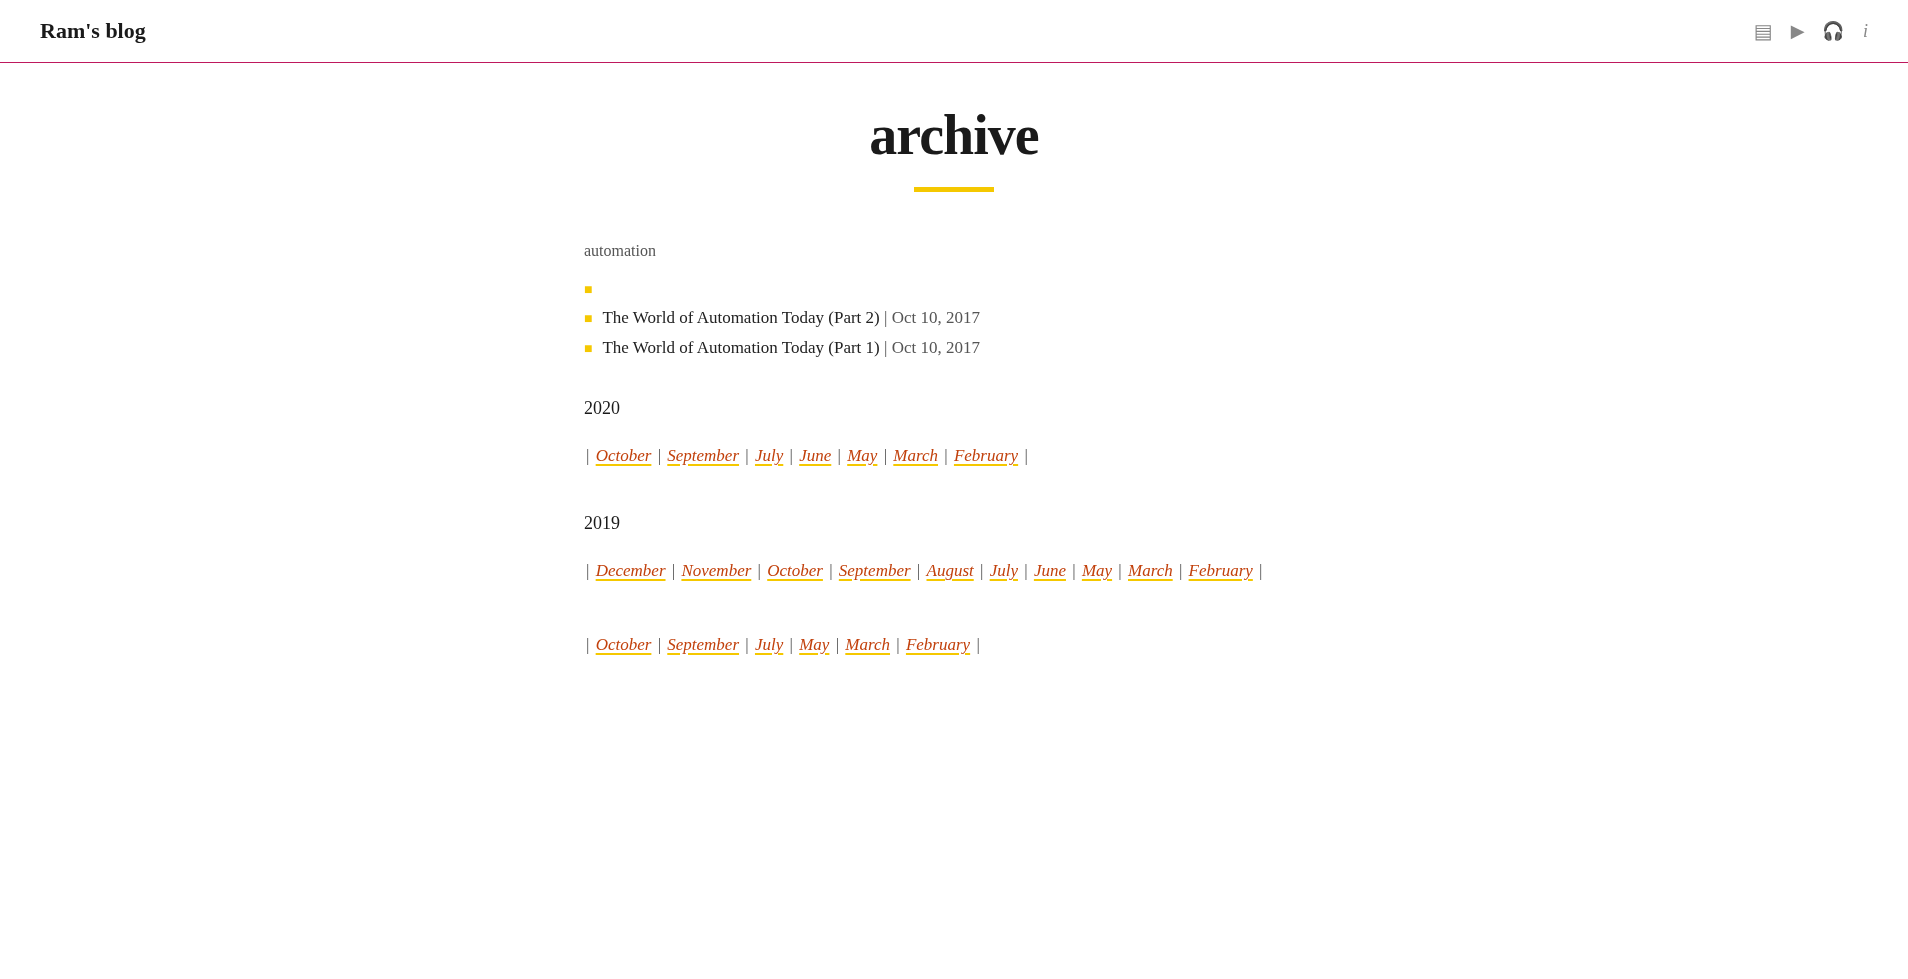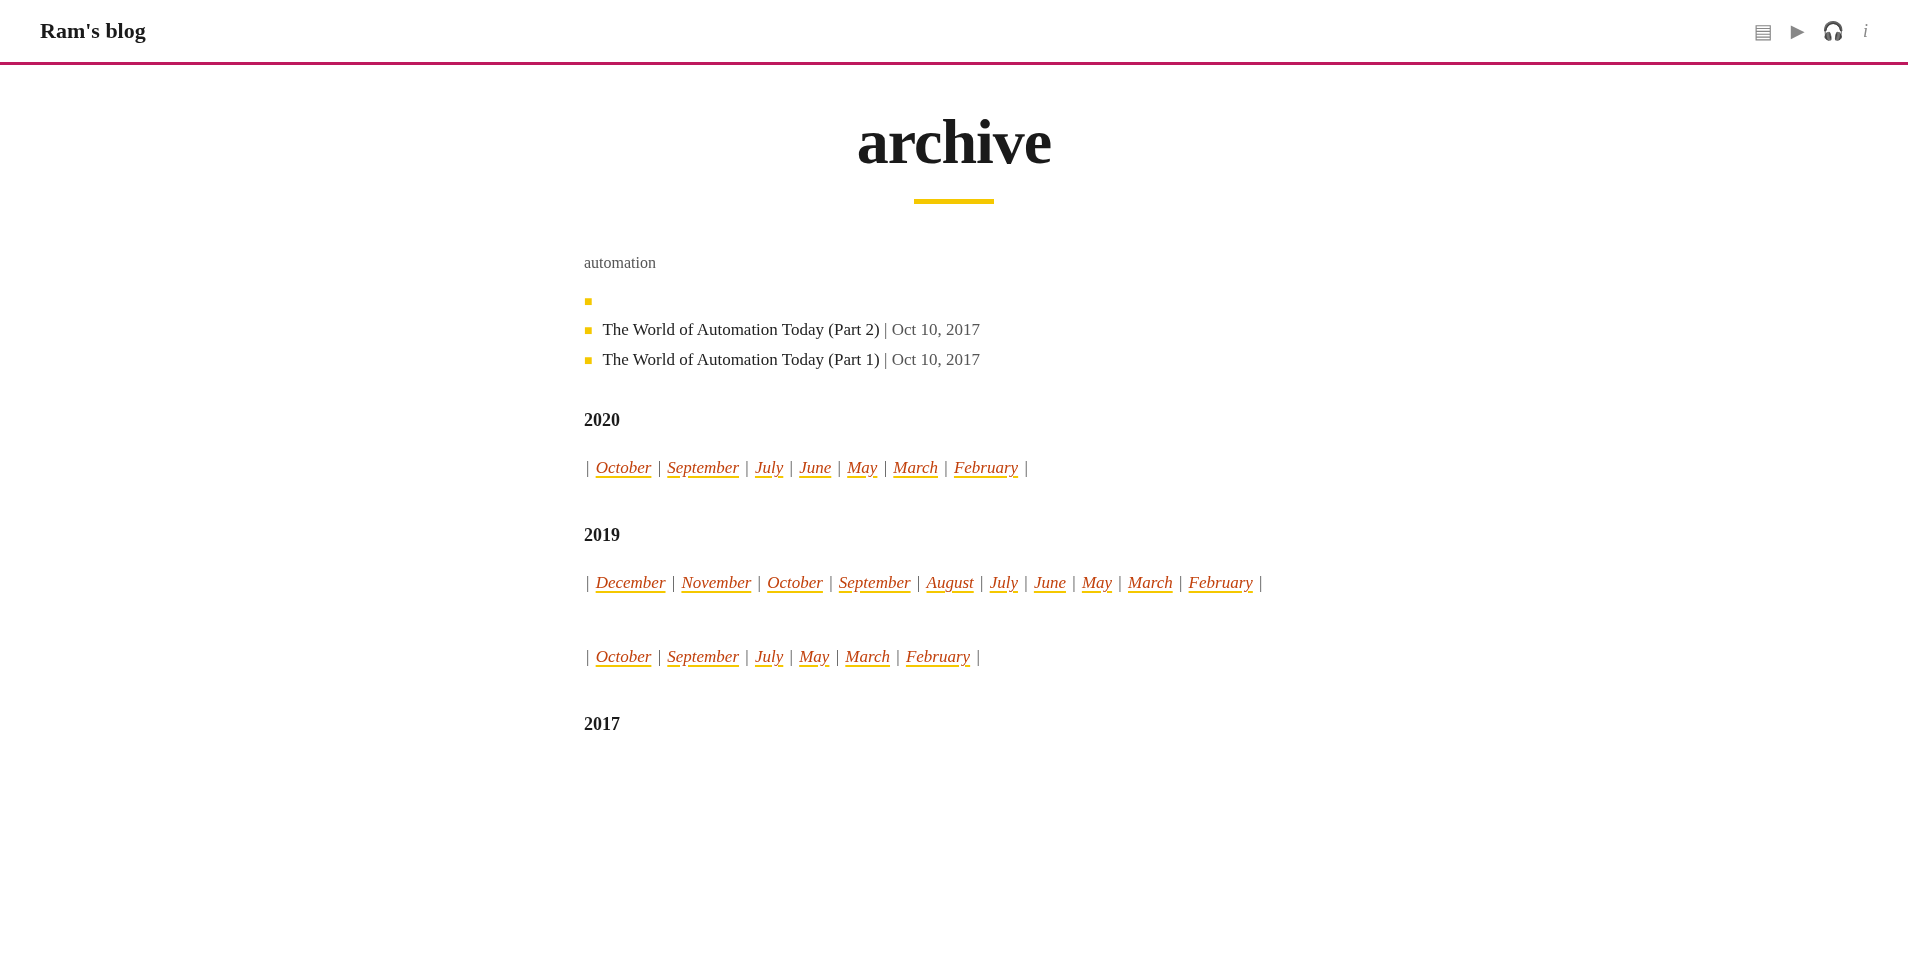--- a/index.html
+++ b/index.html
@@ -14,21 +14,21 @@
       color: #222;
       font-size: 18px;
     }
 
     
     header {
       display: flex;
       align-items: center;
       justify-content: space-between;
       padding: 18px 40px;
-      border-bottom: 3px solid #be185d;
+      border-bottom: 1px solid #be185d;
     }
 
     .site-title {
       font-size: 22px;
       font-weight: bold;
       font-family: Georgia, serif;
       color: #1a1a1a;
     }
 
     .nav-icons {
@@ -45,21 +45,21 @@
 
     
     main {
       max-width: 780px;
       margin: 0 auto;
       padding: 40px 20px 80px;
     }
 
     .page-title {
       text-align: center;
-      font-size: 64px;
+      font-size: 56px;
       font-weight: bold;
       font-family: Georgia, serif;
       color: #1a1a1a;
       margin-bottom: 20px;
       letter-spacing: -1px;
     }
 
     .title-underline {
       display: block;
       width: 80px;
@@ -111,21 +111,21 @@
       font-family: Georgia, serif;
     }
 
     
     .year-section {
       margin-bottom: 40px;
     }
 
     .year-heading {
       font-size: 18px;
-      font-weight: bold;
+      font-weight: normal;
       font-family: Georgia, serif;
       color: #1a1a1a;
       margin-bottom: 20px;
     }
 
     .month-links {
       font-family: Georgia, serif;
       font-size: 17px;
       color: #555;
       line-height: 2;
@@ -192,18 +192,15 @@
         <div class="year-heading">2020</div>
         <div class="month-links"><span class="separator">| </span><a class="month-link">October</a> <span class="separator">| </span><a class="month-link">September</a> <span class="separator">| </span><a class="month-link">July</a> <span class="separator">| </span><a class="month-link">June</a> <span class="separator">| </span><a class="month-link">May</a> <span class="separator">| </span><a class="month-link">March</a> <span class="separator">| </span><a class="month-link">February</a> <span class="separator">| </span></div>
       </div>
       <div class="year-section">
         <div class="year-heading">2019</div>
         <div class="month-links"><span class="separator">| </span><a class="month-link">December</a> <span class="separator">| </span><a class="month-link">November</a> <span class="separator">| </span><a class="month-link">October</a> <span class="separator">| </span><a class="month-link">September</a> <span class="separator">| </span><a class="month-link">August</a> <span class="separator">| </span><a class="month-link">July</a> <span class="separator">| </span><a class="month-link">June</a> <span class="separator">| </span><a class="month-link">May</a> <span class="separator">| </span><a class="month-link">March</a> <span class="separator">| </span><a class="month-link">February</a> <span class="separator">| </span></div>
       </div>
       <div class="year-section">
         <div class="month-links"><span class="separator">| </span><a class="month-link">October</a> <span class="separator">| </span><a class="month-link">September</a> <span class="separator">| </span><a class="month-link">July</a> <span class="separator">| </span><a class="month-link">May</a> <span class="separator">| </span><a class="month-link">March</a> <span class="separator">| </span><a class="month-link">February</a> <span class="separator">| </span></div>
       </div>
-      <div class="year-section">
-        <div class="year-heading">2017</div>
-      </div>
     </div>
 
 </main>
 
 </body></html>

